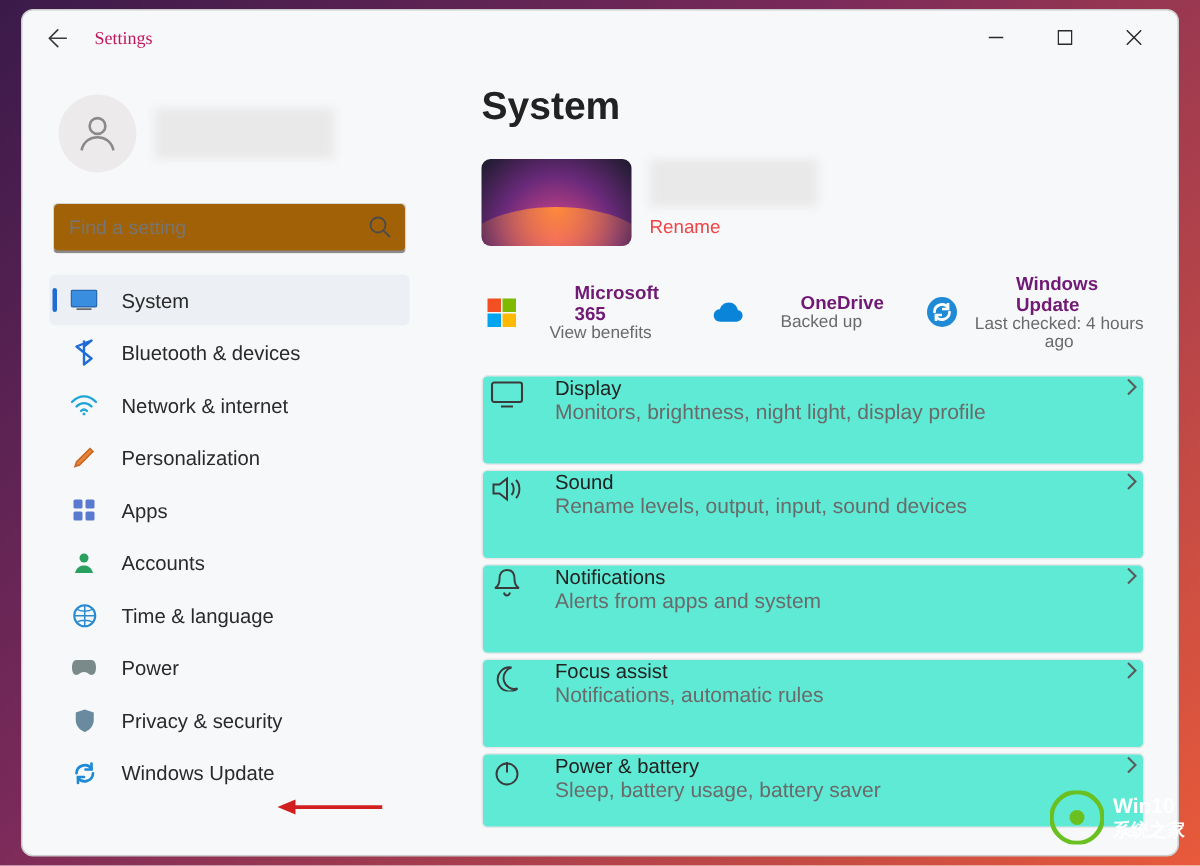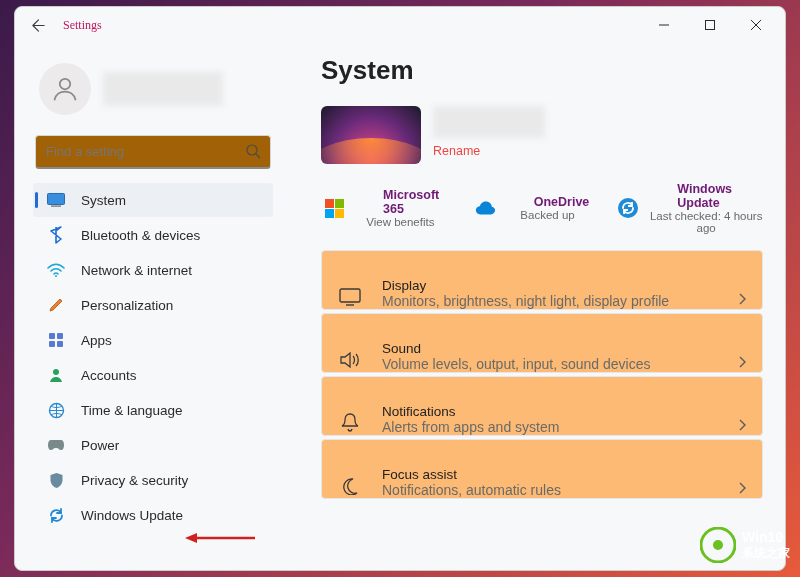--- a/index.html
+++ b/index.html
@@ -37,21 +37,21 @@
   .preview::after { content:""; position:absolute; left:-14px; right:-14px; bottom:-34px; height:60px; background: radial-gradient(ellipse at top, #ff8a3a 0%, transparent 70%); border-radius:50%; }
   .hdr-txt { display: flex; flex-direction: column; }
   .hdr-block { width: 112px; height: 32px; background: #e9e9e9; filter: blur(3px); margin-bottom: 6px; }
   .rename { font-size: 12.5px; color: #ef4444; cursor: pointer; }
   .status-row { display: flex; gap: 28px; margin-bottom: 16px; padding-left: 2px; }
   .status-item { display: flex; gap: 10px; align-items: center; }
   .status-icon { width: 22px; height: 22px; display:flex; align-items:center; justify-content:center; flex-shrink:0; }
   .status-txt .t1 { font-size: 12.5px; font-weight: 600; color: #701a75; padding-left: 28px; }
   .status-txt .t2 { font-size: 11.5px; color: #6a6a6a; text-align: center; }
   .items { display: flex; flex-direction: column; gap: 3px; }
-  .item { display: flex; align-items: flex-end; height: 60px; background: #fdba74; border: 1px solid #e6e6e8; border-radius: 4px; padding: 0 16px; cursor: pointer; }
+  .item { display: flex; align-items: flex-start; height: 60px; background: #5eead4; border: 1px solid #e6e6e8; border-radius: 4px; padding: 0 4px; cursor: pointer; }
   .item-icon { width: 24px; height: 24px; margin-right: 20px; display:flex; align-items:center; justify-content:center; color:#3a3a3a; }
   .item-txt .it1 { font-size: 13.5px; color: #222; }
   .item-txt .it2 { font-size: 14px; color: #6a6a6a; }
   .chev { margin-left: auto; color: #6a6a6a; }
   .arrow-annot { position: absolute; left: 170px; bottom: 24px; pointer-events:none; }
   .watermark { position: absolute; right: 10px; bottom: 14px; display:flex; align-items:center; gap:6px; color:#fff; font-size:14px; font-weight:600; }
   .wm-logo { width: 36px; height: 36px; }
   .ms-logo { display:grid; grid-template-columns: 9px 9px; grid-template-rows: 9px 9px; gap:1px; }
   .ms-logo div:nth-child(1){background:#f25022} .ms-logo div:nth-child(2){background:#7fba00}
   .ms-logo div:nth-child(3){background:#00a4ef} .ms-logo div:nth-child(4){background:#ffb900}
@@ -268,21 +268,21 @@
         </div>
         <div class="item">
           <span class="item-icon">
               <svg width="22" height="18" viewBox="0 0 22 18">
                 <path d="M2 6v6h4l5 4V2L6 6H2z" fill="none" stroke="#3a3a3a" stroke-width="1.3"></path>
                 <path d="M14 5c2 2 2 6 0 8M17 3c3 3 3 9 0 12" fill="none" stroke="#3a3a3a" stroke-width="1.3"></path>
               </svg>
             </span>
           <div class="item-txt">
             <div class="it1">Sound</div>
-            <div class="it2">Volume levels, output, input, sound devices</div>
+            <div class="it2">Rename levels, output, input, sound devices</div>
           </div>
           <span class="chev"><svg width="8" height="12" viewBox="0 0 8 12">
                 <path d="M2 1l5 5-5 5" fill="none" stroke="#5a5a5a" stroke-width="1.4"></path>
               </svg></span>
         </div>
         <div class="item">
           <span class="item-icon">
               <svg width="18" height="20" viewBox="0 0 18 20">
                 <path d="M9 1c3 0 5 2 5 6 0 3 1 5 3 6H1c2-1 3-3 3-6 0-4 2-6 5-6zM7 16c.3 1.5 1 2 2 2s1.7-.5 2-2" fill="none" stroke="#3a3a3a" stroke-width="1.3"></path>
               </svg>
@@ -297,20 +297,35 @@
         </div>
         <div class="item">
           <span class="item-icon">
               <svg width="18" height="18" viewBox="0 0 18 18">
                 <path d="M12 2a8 8 0 1 0 4 14 7 7 0 0 1-4-14z" fill="none" stroke="#3a3a3a" stroke-width="1.3"></path>
               </svg>
             </span>
           <div class="item-txt">
             <div class="it1">Focus assist</div>
             <div class="it2">Notifications, automatic rules</div>
+          </div>
+          <span class="chev"><svg width="8" height="12" viewBox="0 0 8 12">
+                <path d="M2 1l5 5-5 5" fill="none" stroke="#5a5a5a" stroke-width="1.4"></path>
+              </svg></span>
+        </div>
+        <div class="item" style="height:50px; overflow:hidden">
+          <span class="item-icon">
+              <svg width="18" height="18" viewBox="0 0 18 18">
+                <circle cx="9" cy="10" r="7" fill="none" stroke="#3a3a3a" stroke-width="1.3"></circle>
+                <path d="M9 2v7" stroke="#3a3a3a" stroke-width="1.3"></path>
+              </svg>
+            </span>
+          <div class="item-txt">
+            <div class="it1">Power &amp; battery</div>
+            <div class="it2">Sleep, battery usage, battery saver</div>
           </div>
           <span class="chev"><svg width="8" height="12" viewBox="0 0 8 12">
                 <path d="M2 1l5 5-5 5" fill="none" stroke="#5a5a5a" stroke-width="1.4"></path>
               </svg></span>
         </div>
       </div>
     </div>
   </div>
 
   <svg class="arrow-annot" width="70" height="16">

